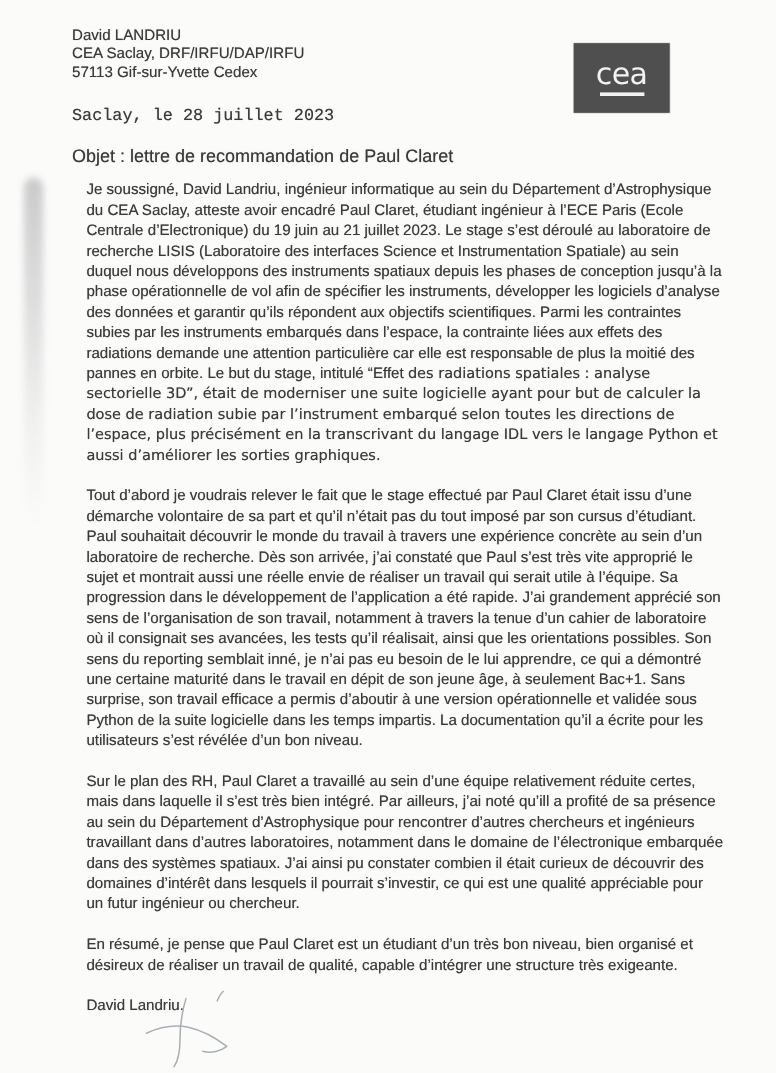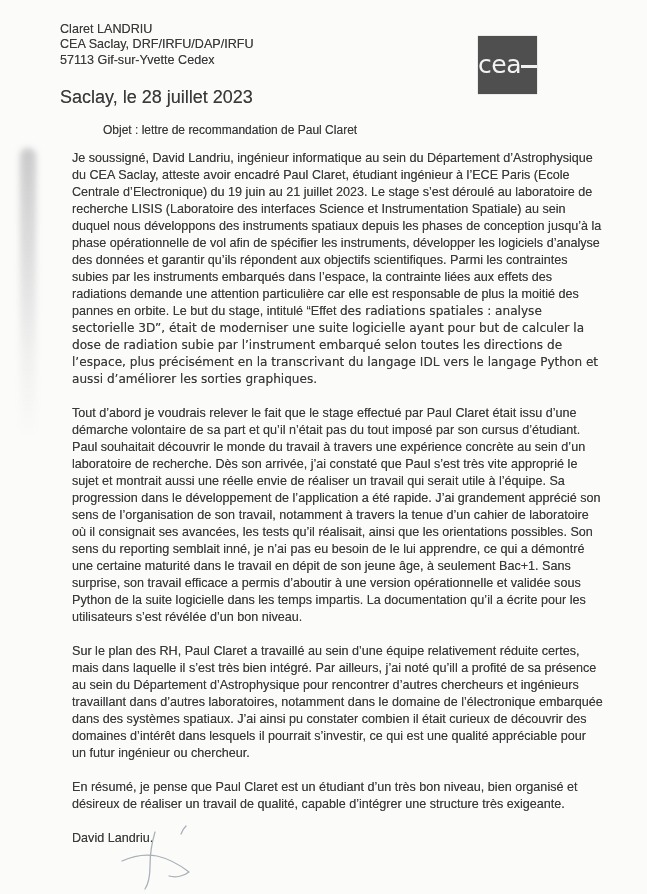--- a/index.html
+++ b/index.html
@@ -39,26 +39,26 @@
     left: 60px;
     top: 22px;
     font-size: 12.6px;
     line-height: 15.4px;
     white-space: nowrap;
   }
   .logo {
     position: absolute;
     left: 478px;
     top: 36px;
-    width: 59px;
+    width: 80px;
     height: 58px;
     background: #4f4f4f;
     box-shadow: 0 0 1px rgba(0,0,0,0.4);
     display: flex;
-    flex-direction: row;
+    flex-direction: column;
     align-items: center;
     justify-content: center;
   }
   .logo-text {
     font-family: "DejaVu Sans", sans-serif;
     font-size: 25px;
     line-height: 24px;
     letter-spacing: -0.5px;
     color: #f2f2f2;
     text-shadow: none;
@@ -67,32 +67,32 @@
     display: block;
     width: 37px;
     height: 3px;
     margin-top: 3px;
     background: #f2f2f2;
   }
   .dateline {
     position: absolute;
     left: 60px;
     top: 89px;
-    font-size: 18px;
+    font-size: 14px;
     line-height: 17px;
     white-space: nowrap;
+    font-family: Liberation Mono, monospace;
   }
   .subject {
     position: absolute;
     left: 60px;
     top: 122px;
-    font-size: 12px;
+    font-size: 15px;
     line-height: 17px;
     white-space: nowrap;
-    margin-left: 43px;
   }
   .body-text {
     position: absolute;
     left: 60px;
     top: 150px;
     width: 543px;
     font-size: 12.6px;
     line-height: 17px;
     text-align: left;
   }
@@ -122,21 +122,21 @@
   }
 </style>
 </head>
 <body>
 
 <div class="page">
 
   <div class="scan-smudge"></div>
 
   <div class="sender">
-    <div>Claret LANDRIU</div>
+    <div>David LANDRIU</div>
     <div>CEA Saclay, DRF/IRFU/DAP/IRFU</div>
     <div>57113 Gif-sur-Yvette Cedex</div>
   </div>
 
   <div class="logo">
     <span class="logo-text">cea</span>
     <span class="logo-underline"></span>
   </div>
 
   <div class="dateline">Saclay, le 28 juillet 2023</div>

